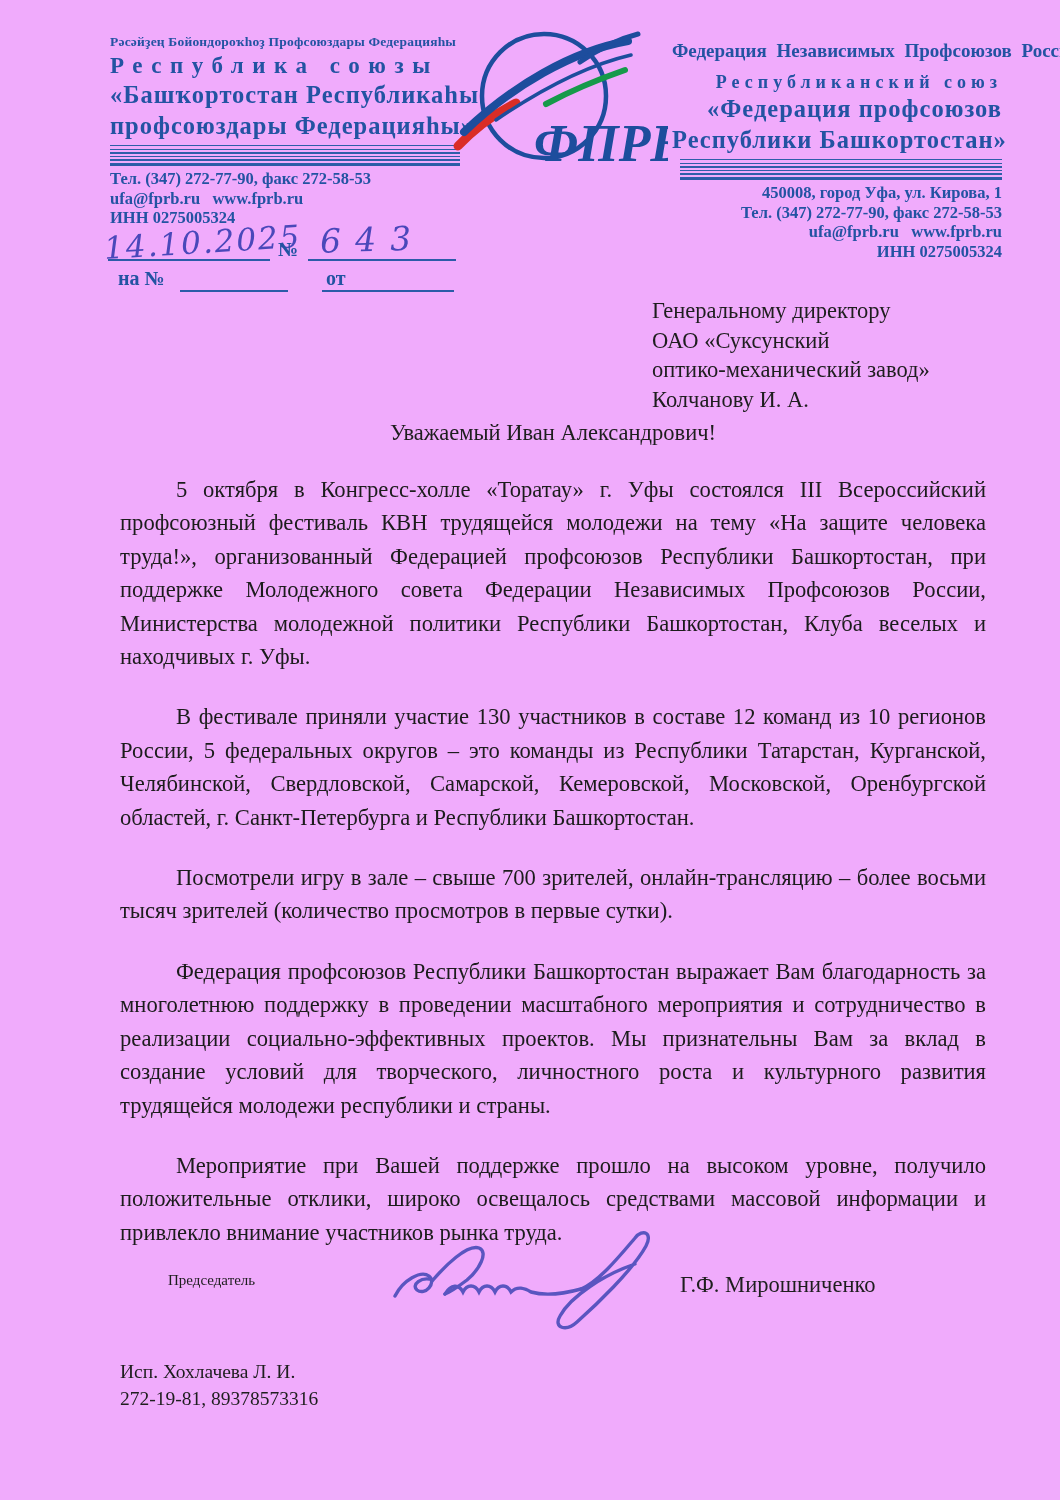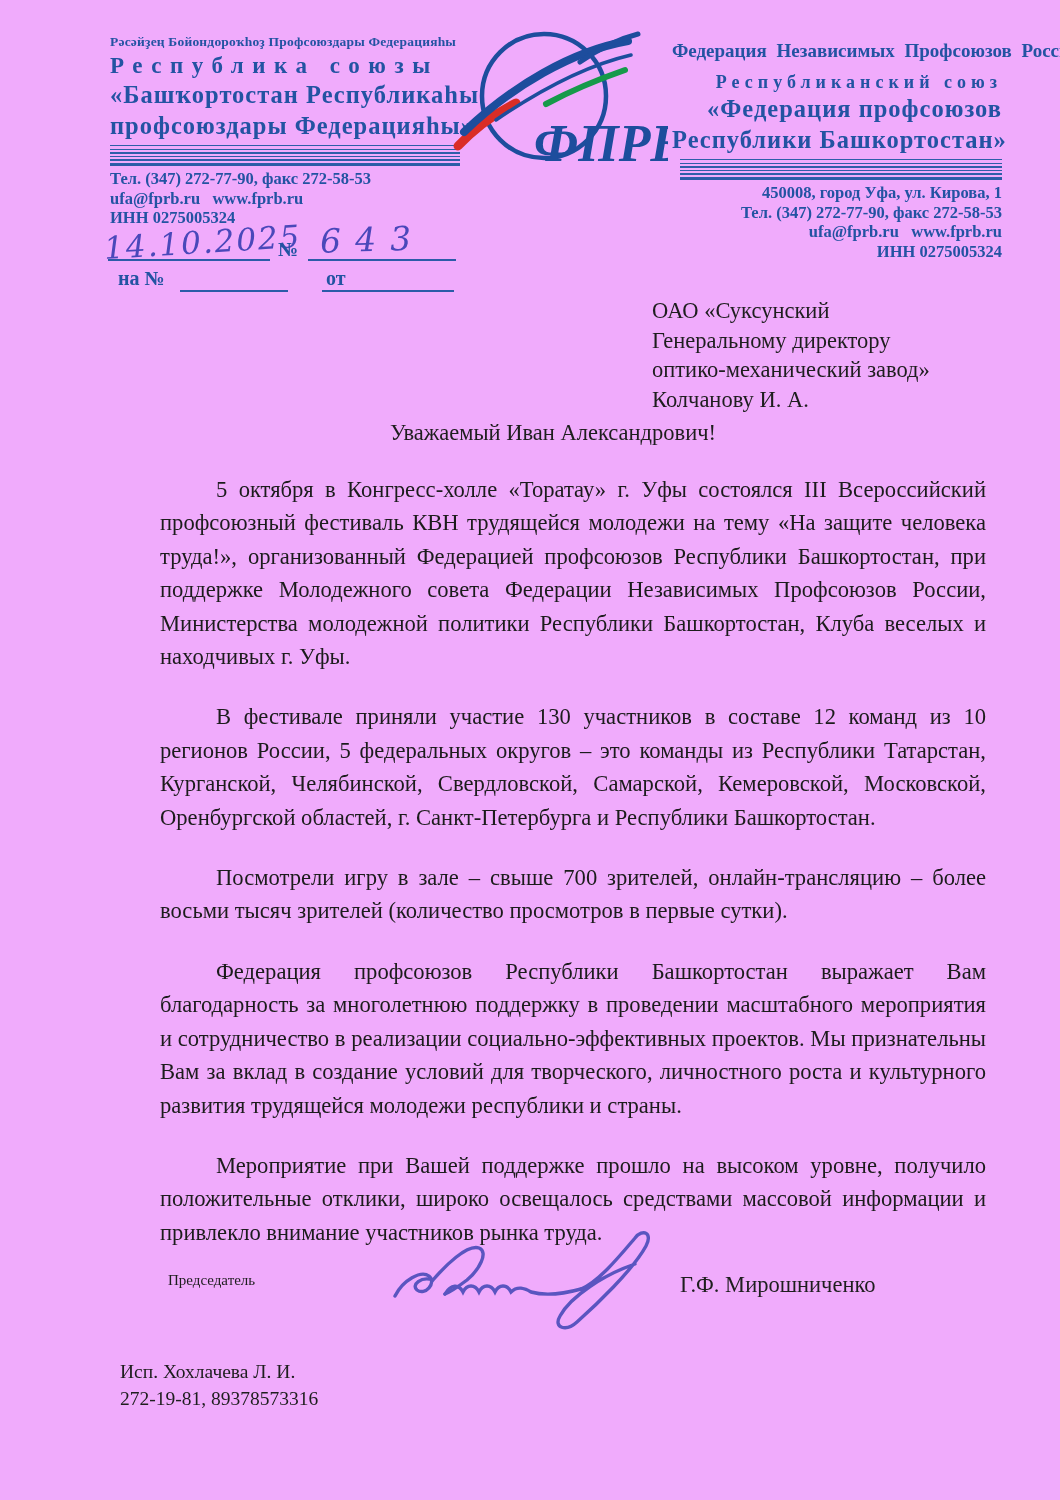--- a/index.html
+++ b/index.html
@@ -57,21 +57,20 @@
   .salutation {
     position:absolute; left:120px; top:420px; width:866px;
     text-align:center; font-size:22.5px;
   }
   .body-text { position:absolute; left:120px; top:473px; width:866px; }
   .body-text p {
     font-size:22.6px; line-height:33.4px;
     text-align:justify; text-indent:56px;
     margin-bottom:27px;
     color:#1c1c1c;
-    margin-left:40px;
   }
   
   .sig-title { position:absolute; left:168px; top:1272px; font-size:15px; }
   .sig-name  { position:absolute; left:680px; top:1272px; font-size:22.5px; white-space:nowrap; }
   .sig-svg   { position:absolute; left:383px; top:1226px; width:276px; height:116px; }
   
   .footer { position:absolute; left:120px; top:1359px; font-size:19.5px; line-height:26.5px; }
 </style>
 </head>
 <body>
@@ -121,22 +120,22 @@
   <div class="ref-line" style="left:108px;top:259px;width:162px;"></div>
   <div class="ref-label" style="left:278px;top:238px;">№</div>
   <div class="hand hand-num">643</div>
   <div class="ref-line" style="left:308px;top:259px;width:148px;"></div>
   <div class="ref-label" style="left:118px;top:267px;">на №</div>
   <div class="ref-line" style="left:180px;top:290px;width:108px;"></div>
   <div class="ref-label" style="left:302px;top:267px;margin-left:24px;">от</div>
   <div class="ref-line" style="left:322px;top:290px;width:132px;"></div>
 
   <div class="recipient">
+    <div>Генеральному директору</div>
     <div>ОАО «Суксунский</div>
-    <div>Генеральному директору</div>
     <div>оптико-механический завод»</div>
     <div>Колчанову И. А.</div>
   </div>
 
   <div class="salutation">Уважаемый Иван Александрович!</div>
 
   <div class="body-text">
     <p>5 октября в Конгресс-холле «Торатау» г. Уфы состоялся III Всероссийский профсоюзный фестиваль КВН трудящейся молодежи на тему «На защите человека труда!», организованный Федерацией профсоюзов Республики Башкортостан, при поддержке Молодежного совета Федерации Независимых Профсоюзов России, Министерства молодежной политики Республики Башкортостан, Клуба веселых и находчивых г. Уфы.</p>
     <p>В фестивале приняли участие 130 участников в составе 12 команд из 10 регионов России, 5 федеральных округов – это команды из Республики Татарстан, Курганской, Челябинской, Свердловской, Самарской, Кемеровской, Московской, Оренбургской областей, г. Санкт-Петербурга и Республики Башкортостан.</p>
     <p>Посмотрели игру в зале – свыше 700 зрителей, онлайн-трансляцию – более восьми тысяч зрителей (количество просмотров в первые сутки).</p>

